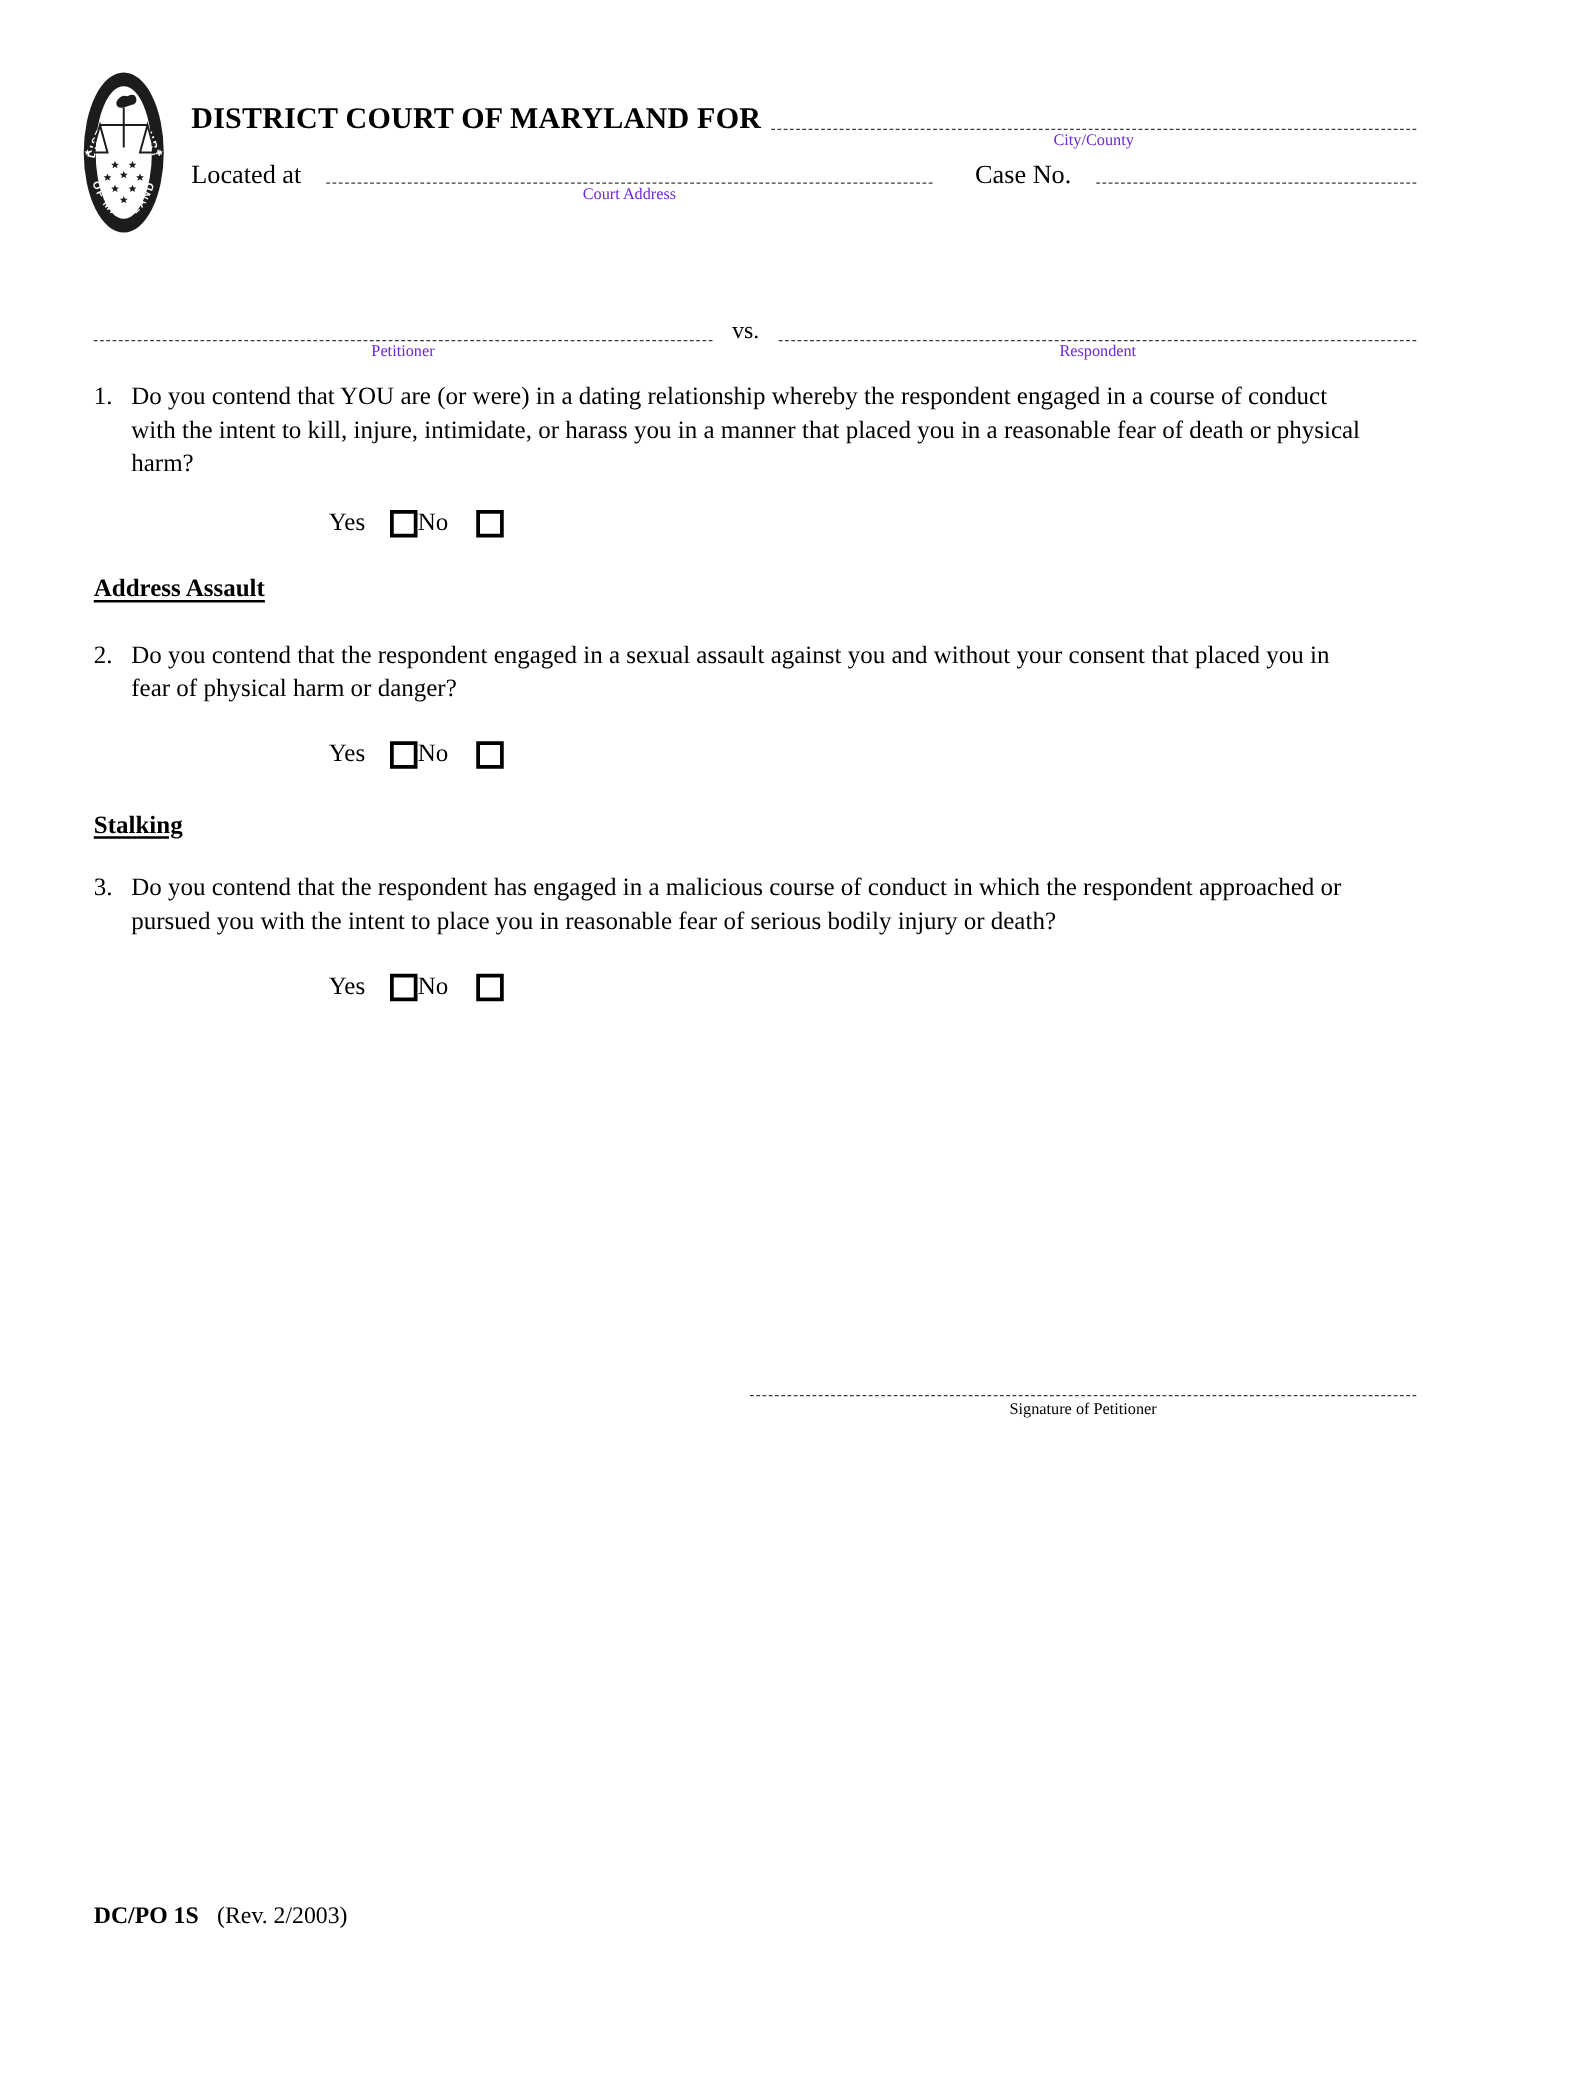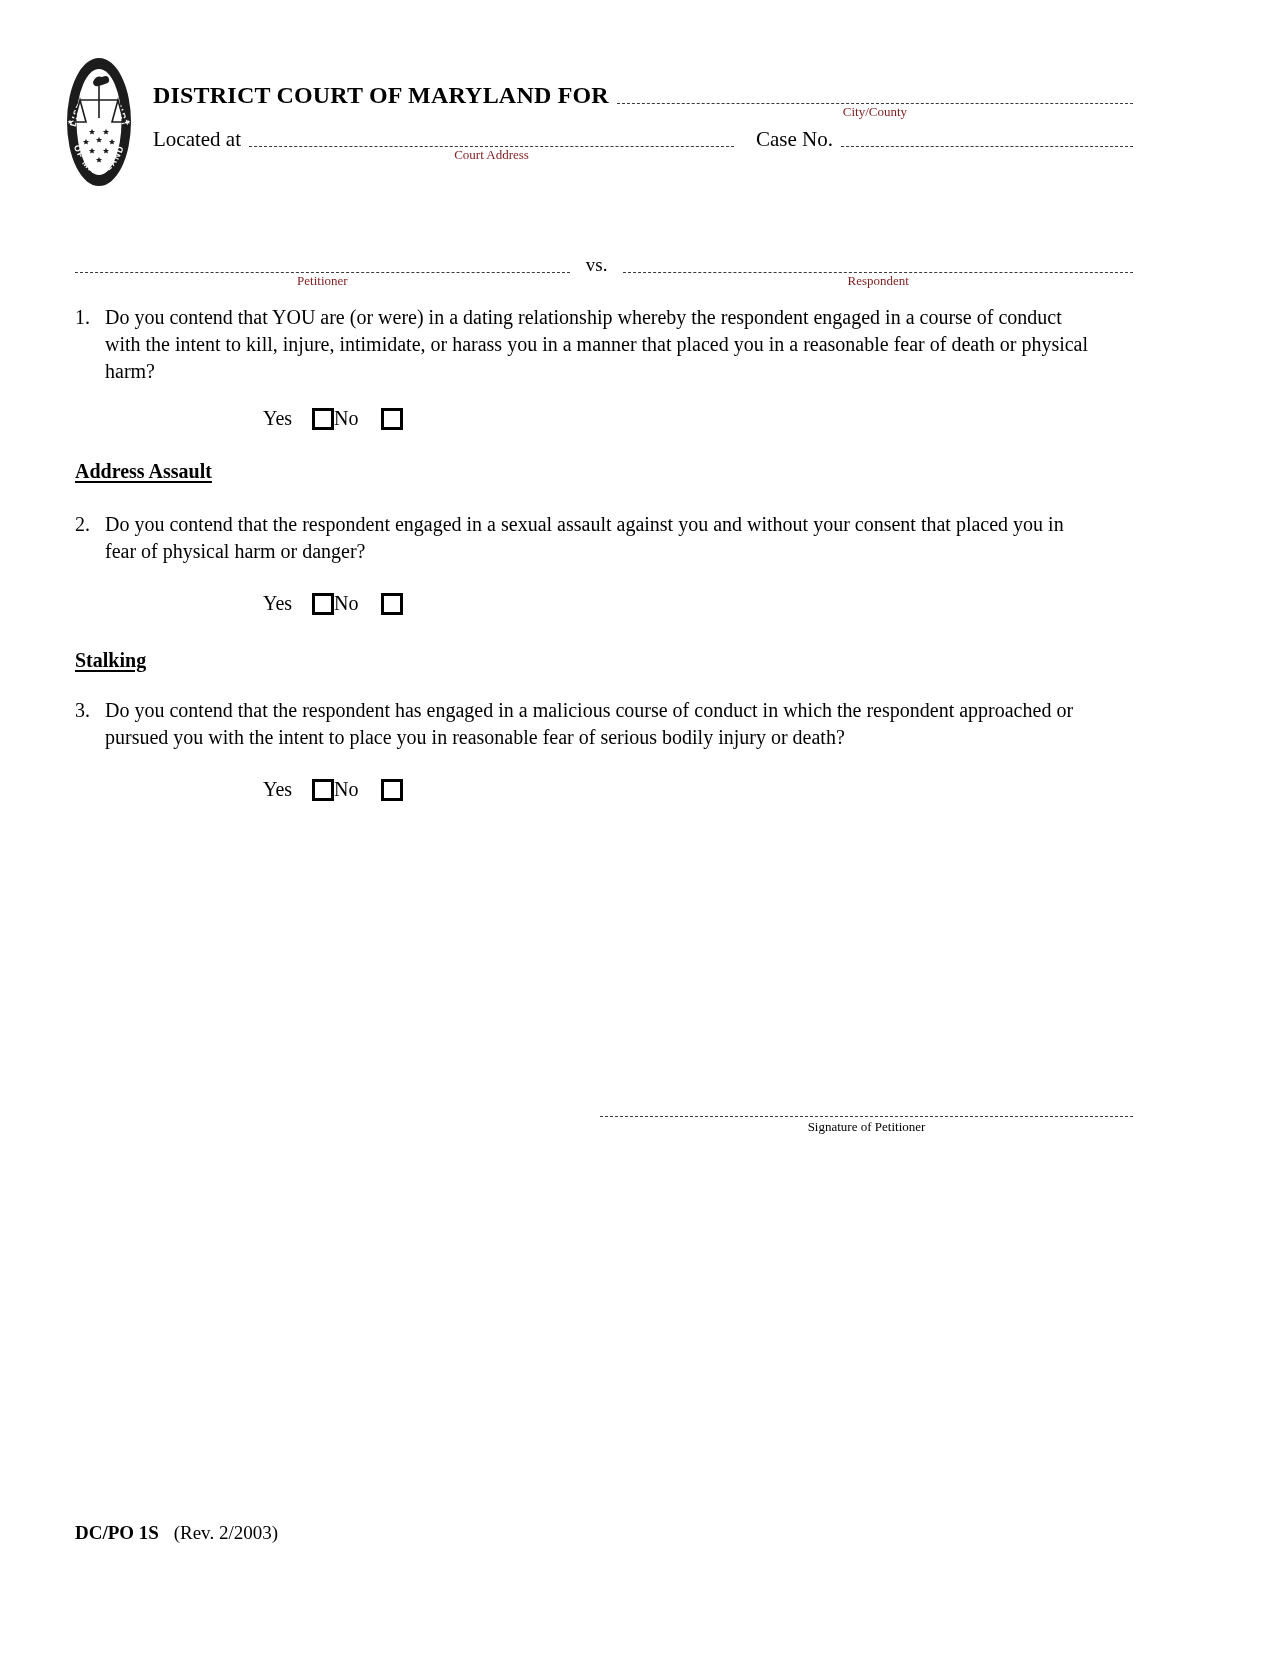--- a/index.html
+++ b/index.html
@@ -13,37 +13,37 @@
     overflow: hidden;
   }
   .content { padding: 0 142px 0 75px; }
 
   
   .header { display: flex; padding: 56px 142px 0 65px; }
   .seal { width: 68px; height: 132px; flex: none; }
   .header-right { flex: 1; margin-left: 20px; padding-top: 26px; min-width: 0; }
   .header-row1 { display: flex; }
   .court-title { font-size: 24px; font-weight: bold; white-space: nowrap; letter-spacing: 0.2px; }
-  .header-row2 { display: flex; margin-top: 18px; font-size: 21px; }
+  .header-row2 { display: flex; margin-top: 18px; font-size: 21px; gap: 12px; }
   .static-label { white-space: nowrap; }
 
   .fill-line {
     position: relative;
     border-bottom: 1px dashed #3a3a3a;
     align-self: flex-end;
     margin-bottom: 5px;
     height: 2px;
   }
   .fill-line .sub-label {
     position: absolute;
     top: 3px; left: 0; right: 0;
     text-align: center;
     font-size: 13px;
     font-weight: normal;
-    color: #7f1d1d;
+    color: #6d28d9;
   }
   .grow { flex: 1; margin-left: 8px; }
   .located-line { width: 485px; margin-left: 8px; flex: none; }
   .caseno-label { margin-left: 22px; }
 
   
   .parties { display: flex; margin-top: 66px; font-size: 19px; }
   .parties .fill-line { margin-bottom: 3px; }
   .party-left { flex: 1; margin-left: 0; }
   .party-right { flex: 1.03; }

